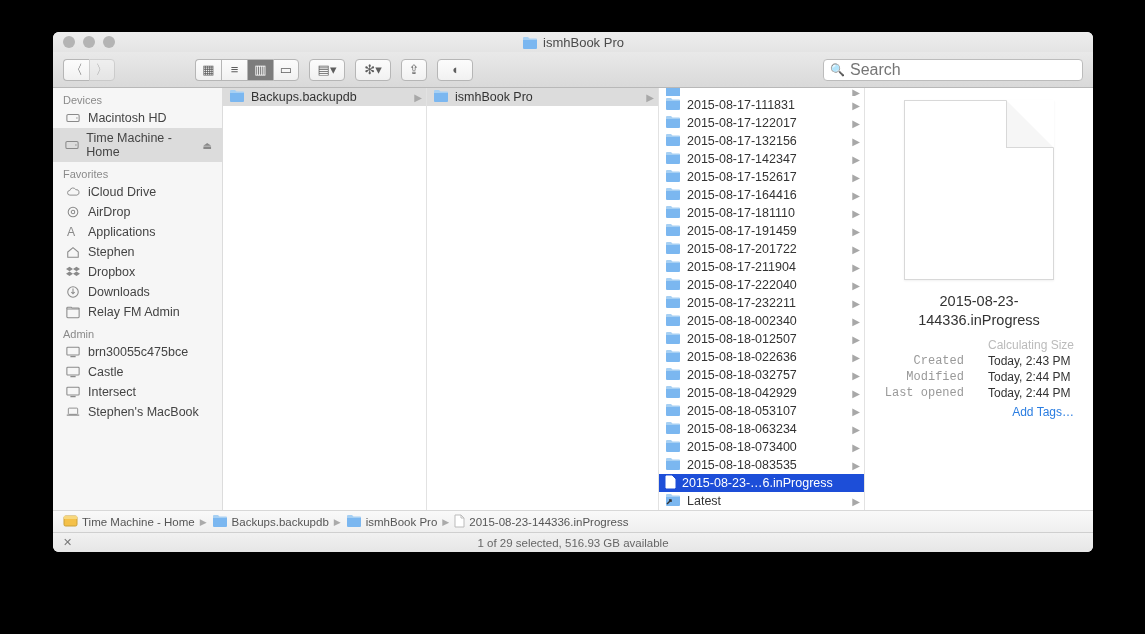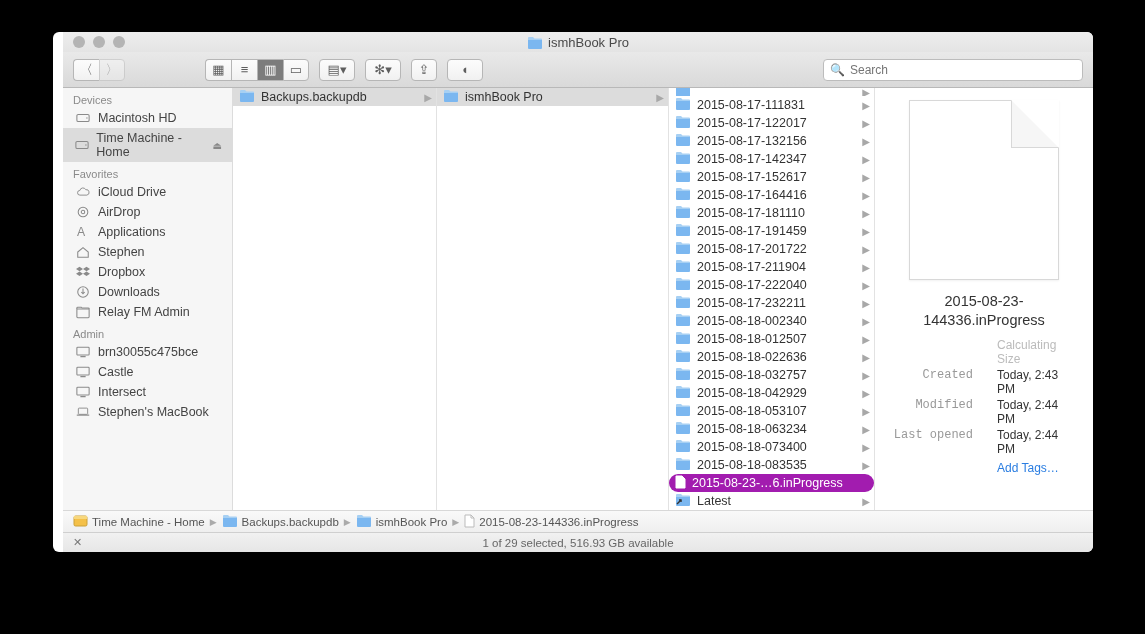--- a/index.html
+++ b/index.html
@@ -1,61 +1,61 @@
 <!DOCTYPE html>
 <html><head>
 <meta charset="utf-8">
 <style>
   * { box-sizing: border-box; margin: 0; padding: 0; font-family: -apple-system, "Helvetica Neue", Arial, sans-serif; }
   body { background: #000; width: 1145px; height: 634px; position: relative; }
-  .window { position: absolute; left: 53px; top: 32px; width: 1040px; height: 520px; background: #fff; border-radius: 6px; box-shadow: 0 20px 50px rgba(0,0,0,.5); overflow: hidden; display: flex; flex-direction: column; padding-left: 10px; }
+  .window { position: absolute; left: 53px; top: 32px; width: 1040px; height: 520px; background: #fff; border-radius: 6px; box-shadow: 0 20px 50px rgba(0,0,0,.5); overflow: hidden; display: flex; flex-direction: column; }
   .titlebar { height: 20px; background: linear-gradient(#ededed,#e4e4e4); display:flex; align-items:center; position:relative; }
   .traffic { display:flex; gap:8px; padding-left:10px; }
   .tl { width:12px; height:12px; border-radius:50%; background:#b4b4b4; }
   .wintitle { position:absolute; left:0; right:0; text-align:center; font-size:13px; color:#4a4a4a; display:flex; align-items:center; justify-content:center; gap:5px; }
   .toolbar { height: 36px; background: linear-gradient(#e9e9e9,#d9d9d9); border-bottom:1px solid #b8b8b8; display:flex; align-items:center; padding:0 10px; gap:10px; }
   .tb-btn { height:22px; background:linear-gradient(#fcfcfc,#f1f1f1); border:1px solid #b6b6b6; border-radius:4px; display:flex; align-items:center; justify-content:center; font-size:12px; color:#555; }
   .seg { display:flex; }
   .seg .tb-btn { border-radius:0; border-right:none; }
   .seg .tb-btn:first-child { border-radius:4px 0 0 4px; }
   .seg .tb-btn:last-child { border-radius:0 4px 4px 0; border-right:1px solid #b6b6b6; }
   .seg .tb-btn.active { background:#7c7c7c; color:#fff; }
   .tb-btn.w { width:26px; }
   .tb-btn.ww { width:36px; }
   .spacer { flex:1; }
   .search { height:22px; width:260px; background:#fff; border:1px solid #bcbcbc; border-radius:4px; display:flex; align-items:center; padding:0 6px; color:#9a9a9a; font-size:12px; gap:5px; }
-  .search input { border:none; outline:none; font-size:12px; flex:1; background:transparent; }
+  .search input { border:none; outline:none; font-size:16px; flex:1; background:transparent; }
   .content { flex:1; display:flex; min-height:0; }
   .sidebar { width:170px; background:#f6f6f6; border-right:1px solid #dcdcdc; overflow:auto; font-size:12.5px; }
   .sb-head { color:#8a8a8a; font-size:11px; text-transform:none; padding:6px 10px 2px; font-weight:500; }
   .sb-item { display:flex; align-items:center; gap:7px; padding:3px 10px 3px 12px; color:#444; position:relative; }
   .sb-item.sel { background:#dcdcdc; }
   .sb-icon { width:16px; height:14px; display:flex; align-items:center; justify-content:center; color:#777; }
   .sb-icon svg { width:14px; height:14px; }
   .eject { margin-left:auto; color:#888; font-size:10px; }
   .columns { flex:1; display:flex; min-width:0; background:#fff; }
   .col { border-right:1px solid #e2e2e2; overflow:auto; font-size:12.5px; }
   .col.c0 { width:204px; }
   .col.c1 { width:232px; }
   .col.c2 { width:206px; }
   .frow { display:flex; align-items:center; height:18px; padding: 0 4px 0 6px; gap:6px; color:#333; white-space:nowrap; }
   .frow.selparent { background:#dcdcdc; }
-  .frow.sel { background:#a21caf; color:#fff;border-radius:9px; }
+  .frow.sel { background:#1d4ed8; color:#fff; }
   .fname { flex:1; overflow:hidden; text-overflow:ellipsis; }
   .arrow { color:#a8a8a8; font-size:10px; }
   .preview { flex:1; padding:12px 18px; display:flex; flex-direction:column; align-items:center; }
   .pv-thumb { width:150px; height:180px; background:#fff; border:1px solid #d8d8d8; position:relative; margin-bottom:12px; box-shadow:0 1px 2px rgba(0,0,0,.06); }
   .pv-corner { position:absolute; top:-1px; right:-1px; width:48px; height:48px; background:#f6f6f6; border:1px solid #d8d8d8; clip-path: polygon(0 0, 100% 100%, 0 100%); }
   .pv-cover { position:absolute; top:-1px; right:-1px; width:48px; height:48px; background:#fff; clip-path: polygon(0 0, 100% 0, 100% 100%); }
   .pv-name { font-size:14.5px; color:#333; text-align:center; margin-bottom:8px; line-height:1.3; }
   .pv-meta { display:grid; grid-template-columns: 80px 1fr; gap:2px 24px; font-size:12px; }
   .pv-meta .lab { text-align:right; color:#999;font-family:Liberation Mono, monospace; }
   .pv-meta .val { color:#333; }
   .pv-meta .calc { color:#bbb; }
-  .addtags { color:#2a7de1; font-size:12px; margin-top:3px; cursor:pointer; grid-column:2; }
+  .addtags { color:#2a7de1; font-size:12px; margin-top:3px; cursor:pointer; grid-column:2;text-align:right; }
   .pathbar { height:22px; background:linear-gradient(#f9f9f9,#efefef); border-top:1px solid #d8d8d8; display:flex; align-items:center; padding:0 10px; font-size:11.5px; color:#555; gap:5px; }
   .pb-item { display:flex; align-items:center; gap:4px; }
   .pb-sep { color:#aaa; font-size:9px; }
   .status { height:20px; background:linear-gradient(#f1f1f1,#e6e6e6); border-top:1px solid #cfcfcf; display:flex; align-items:center; justify-content:center; font-size:11.5px; color:#666; position:relative; }
   .status .x { position:absolute; left:10px; color:#777; font-size:11px; }
   .folder-ico { width:16px; height:13px; }
   .file-ico { width:11px; height:14px; }
   .tb-glyph { font-size:13px; color:#5e5e5e; }
 </style>
 </head>

